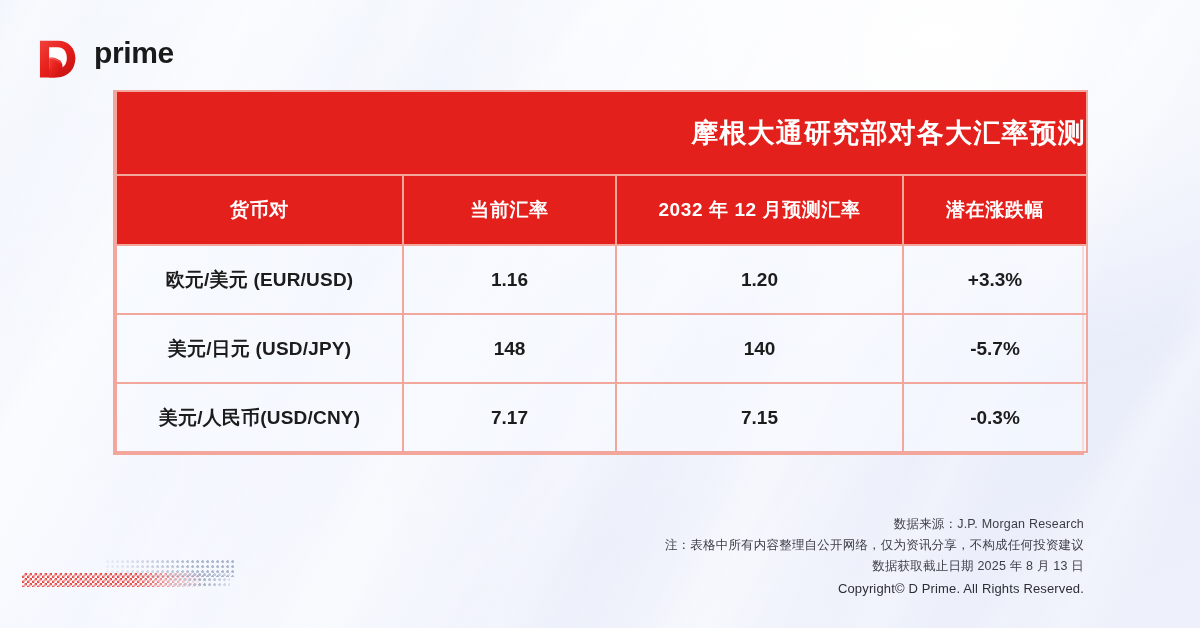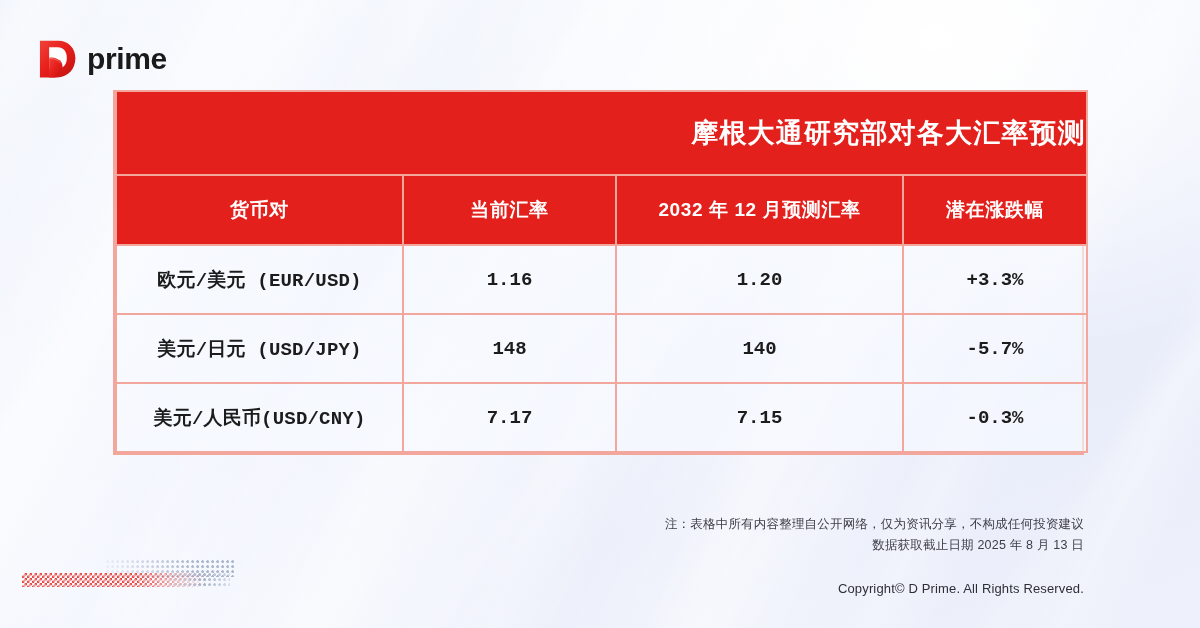--- a/index.html
+++ b/index.html
@@ -50,22 +50,22 @@
         rgba(255,255,255,0.00) 230px);
     opacity: 0.7;
   }
 
   
   .logo {
     position: absolute;
     left: 36px;
     top: 38px;
     display: flex;
-    align-items: center;
-    gap: 9px;
+    align-items: flex-start;
+    gap: 16px;
   }
   .logo-mark {
     width: 42px;
     height: 42px;
     flex: 0 0 auto;
     display: block;
   }
   .logo-word {
     font-size: 30px;
     font-weight: 700;
@@ -128,21 +128,21 @@
   .data-row td {
     height: 67px;
     background: rgba(247,250,255,0.62);
     border: 2px solid #f3a79c;
     text-align: center;
     vertical-align: middle;
     padding: 0 8px;
     font-size: 19px;
     font-weight: 700;
     color: #1c1c1c;
-    font-family: Liberation Mono, monospace;
+    font-family: Liberation Sans, sans-serif;
   }
   .data-row td.pair {
     font-size: 19px;
     letter-spacing: 0.2px;
   }
   .pct-up   { color: #05b14c; }
   .pct-down { color: #e8202a; }
 
   
   .notes {
@@ -288,20 +288,21 @@
           <td class="pair">美元/人民币(USD/CNY)</td>
           <td>7.17</td>
           <td>7.15</td>
           <td class="pct-down">-0.3%</td>
         </tr>
       </tbody>
     </table>
   </div>
 
   <div class="notes">
+    <div>数据来源：J.P. Morgan Research</div>
     <div>注：表格中所有内容整理自公开网络，仅为资讯分享，不构成任何投资建议</div>
     <div>数据获取截止日期 2025 年 8 月 13 日</div>
   </div>
 
   <div class="copyright">Copyright© D Prime. All Rights Reserved.</div>
 
   <div class="deco">
     <div class="deco-dots"></div>
     <div class="deco-checker"></div>
     <div class="deco-dots2"></div>

